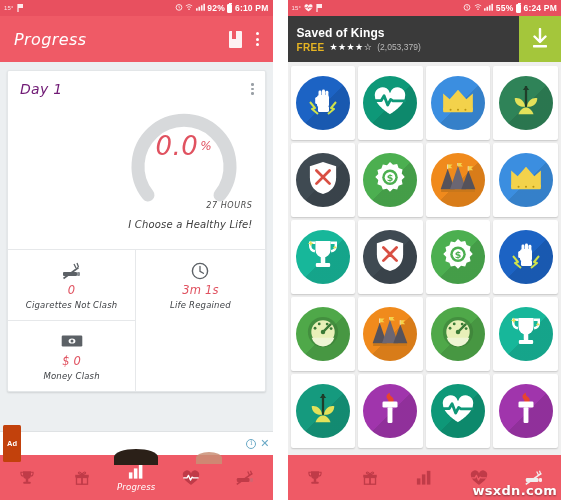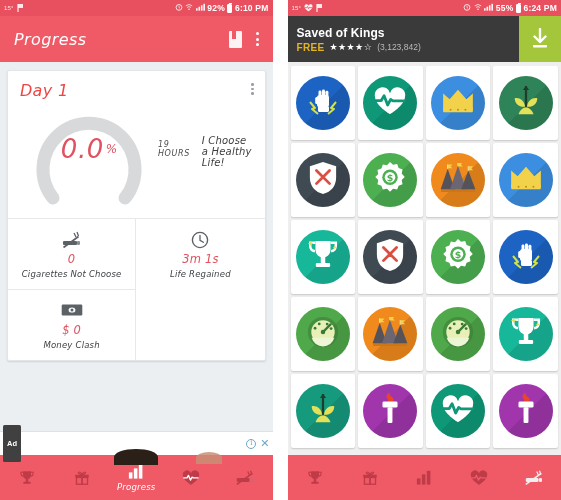--- a/index.html
+++ b/index.html
@@ -54,30 +54,30 @@
   .content{
     height:calc(500px - 16px - 46px - 24px - 45px);
     background:#eceff1; padding:8px 7px 0 7px; overflow:hidden;
   }
   .card{
     background:#fff; border:1px solid #e3e6e8; border-radius:2px;
     box-shadow:0 1px 2px rgba(0,0,0,.12);
   }
   .card-top{ position:relative; padding:10px 12px 8px 12px; }
   .day-label{
-    font-size:16px; font-family:"DejaVu Sans", sans-serif; font-style:italic;
-    color:#ef4444; letter-spacing:.3px;
+    font-size:14px; font-family:"DejaVu Sans", sans-serif; font-style:italic;
+    color:#701a75; letter-spacing:.3px;
   }
   .card-menu{
     position:absolute; right:11px; top:12px;
     display:flex; flex-direction:column; gap:2px; align-items:center;
   }
   .card-menu span{ width:2.5px; height:2.5px; background:#9aa0a6; border-radius:50%; display:block; }
 
-  .gauge-wrap{ display:flex; align-items:center; margin-top:-6px; }
+  .gauge-wrap{ display:flex; flex-direction:column; align-items:flex-end; margin-top:-6px; }
   .gauge{ position:relative; width:138px; height:116px; }
   .gauge svg{ display:block; }
   .gauge-center{
     position:absolute; inset:0; display:flex; align-items:center; justify-content:center;
     padding-bottom:6px;
   }
   .pct-val{
     font-size:26px; color:#e05260; font-family:"DejaVu Sans", sans-serif; font-style:italic;
     letter-spacing:.5px;
   }
@@ -107,21 +107,21 @@
     font-size:8.5px; color:#3f4246; font-family:"DejaVu Sans", sans-serif; font-style:italic;
     letter-spacing:.2px; text-align:center;
   }
 
   
   .adbar{
     height:24px; background:#fff; display:flex; align-items:center;
     padding:0 3px; position:relative; border-top:1px solid #dfe2e4;
   }
   .ad-chip{
-    background:#404040; color:#fff; font-size:7.5px; font-weight:bold;
+    background:#c2410c; color:#fff; font-size:7.5px; font-weight:bold;
     padding:14px 4px; border-radius:1.5px; letter-spacing:.2px;
   }
   .ad-right{ margin-left:auto; display:flex; align-items:center; gap:4px; color:#7fb3cc; }
   .ad-i{
     width:10px; height:10px; border:1.2px solid #6aa9c6; border-radius:50%;
     font-size:7px; display:flex; align-items:center; justify-content:center;
     color:#6aa9c6; font-family:"DejaVu Serif", serif; line-height:1;
   }
   .ad-x{ font-size:11px; color:#6aa9c6; line-height:1; }
   .ad-bg-blob{
@@ -278,39 +278,39 @@
           <div class="gauge-wrap">
             <div class="gauge">
               <svg width="138" height="116" viewBox="0 0 138 116">
                 <path d="M33 104 A46 46 0 1 1 105 104" fill="none" stroke="#d7d9db" stroke-width="13" stroke-linecap="round"></path>
               </svg>
               <div class="gauge-center">
                 <span class="pct-val">0.0</span>
                 <span class="pct-sym">%</span>
               </div>
             </div>
-            <div class="hours-label">19 HOURS</div>
+            <div class="hours-label">27 HOURS</div>
             <div class="motto">I Choose a Healthy Life!</div>
           </div>
         </div>
 
         <div class="stats-grid">
 
 
           <div class="stat-cell">
             <div class="stat-icon">
               <svg width="21" height="18" viewBox="0 0 21 18">
                 <rect x="2" y="10" width="14" height="4" rx="1" fill="#5c6166"></rect>
                 <rect x="16" y="10" width="3" height="4" rx="1" fill="#8a8f94"></rect>
                 <path d="M13 2l2 4M16 1l1.5 4" stroke="#5c6166" stroke-width="1.3" fill="none"></path>
                 <path d="M2.5 16.5L17.5 5.5" stroke="#5c6166" stroke-width="1.6"></path>
               </svg>
             </div>
             <div class="stat-val">0</div>
-            <div class="stat-lbl">Cigarettes Not Choose</div>
+            <div class="stat-lbl">Cigarettes Not Clash</div>
           </div>
 
           <div class="stat-cell">
             <div class="stat-icon">
               <svg width="18" height="18" viewBox="0 0 18 18">
                   <circle cx="9" cy="9" r="7.6" fill="none" stroke="#5c6166" stroke-width="1.4"></circle>
                   <path d="M9 4.4V9.3l3.4 2" stroke="#5c6166" stroke-width="1.3" fill="none" stroke-linecap="round"></path>
                 </svg>
             </div>
             <div class="stat-val">3m 1s</div>
@@ -440,21 +440,21 @@
         <span>6:24 PM</span>
       </div>
     </div>
 
     <div class="ad-banner">
       <div class="ad-text">
         <div class="ad-title">Saved of Kings</div>
         <div class="ad-sub">
           <span class="ad-free">FREE</span>
           <span class="ad-stars">★★★★☆</span>
-          <span class="ad-count">(3,123,842)</span>
+          <span class="ad-count">(2,053,379)</span>
         </div>
       </div>
       <div class="ad-dl">
         <svg width="20" height="22" viewBox="0 0 20 22">
             <path d="M10 1v11M4.5 8.5L10 14l5.5-5.5" stroke="#fff" stroke-width="2.4" fill="none" stroke-linecap="round" stroke-linejoin="round"></path>
             <rect x="3" y="17" width="14" height="2.4" rx=".6" fill="#fff"></rect>
           </svg>
       </div>
     </div>
 
@@ -745,15 +745,16 @@
       <div class="nav-item">
         <div class="nav-ico">
           <svg width="20" height="16" viewBox="0 0 22 17">
               <rect x="2" y="8.6" width="14" height="4.4" rx="1.4" fill="#f0eeee"></rect>
               <rect x="16.4" y="8.6" width="3.4" height="4.4" rx="1.4" fill="#fbe9ea"></rect>
               <path d="M14 1.4l2 4M17 .6l1.6 4" stroke="#f0eeee" stroke-width="1.4" fill="none"></path>
               <path d="M2 15.6L19 3.4" stroke="#f0eeee" stroke-width="1.8"></path>
             </svg>
         </div>
       </div>
+      <div class="wm">wsxdn.com</div>
     </div>
   </div>
 </div>
 
 </body></html>

